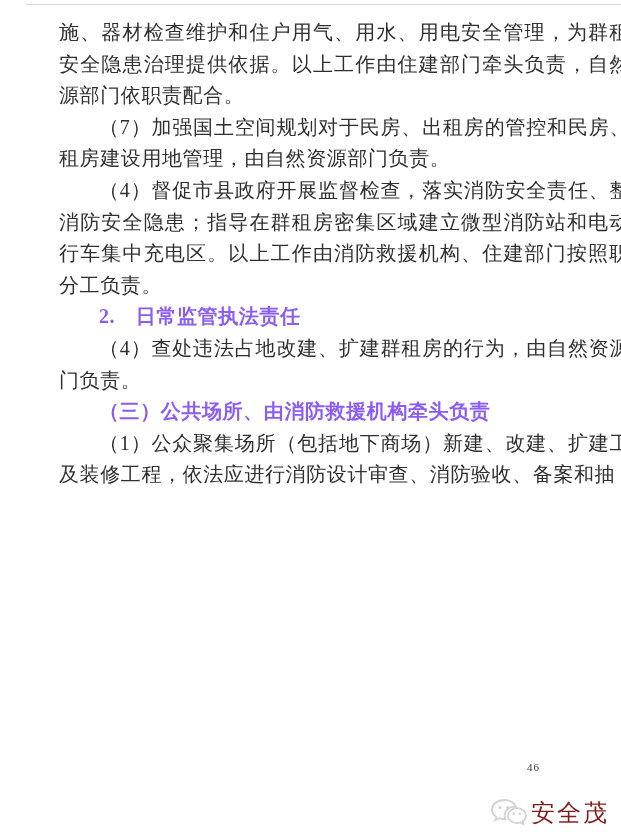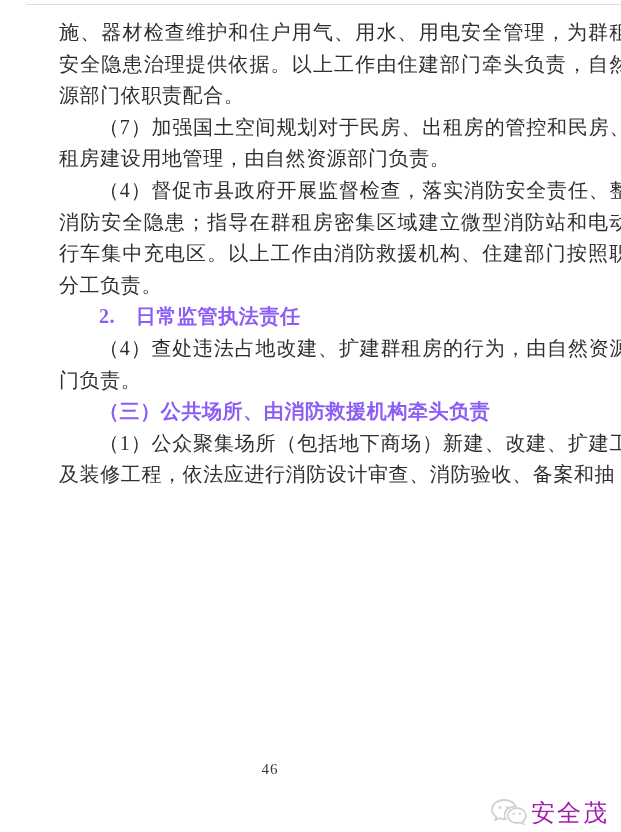--- a/index.html
+++ b/index.html
@@ -29,36 +29,36 @@
     letter-spacing: 0.6px;
     text-align: justify;
     color: #2f2f2f;
   }
   .content p.indent { text-indent: 2em; }
   .content p.bold { font-weight: bold; color: #8b5cf6; }
   .page-number {
     position: absolute;
     top: 761px; left: 0;
     width: 540px;
-    text-align: center;
-    font-size: 15px;
+    text-align: right;
+    font-size: 11px;
     color: #3a3a3a;
     letter-spacing: 1px;
   }
   .watermark {
     position: absolute;
     top: 797px; right: 12px;
     display: flex;
     align-items: center;
     gap: 3px;
     user-select: none;
   }
   .wm-label {
     font-size: 24px;
-    color: #a21caf;
+    color: #7f1d1d;
     letter-spacing: 2px;
     font-family: Liberation Sans, sans-serif;
   }
   .wm-icon { display: inline-block; line-height: 0; }
 </style>
 </head>
 <body>
 
 <div class="page">
 

